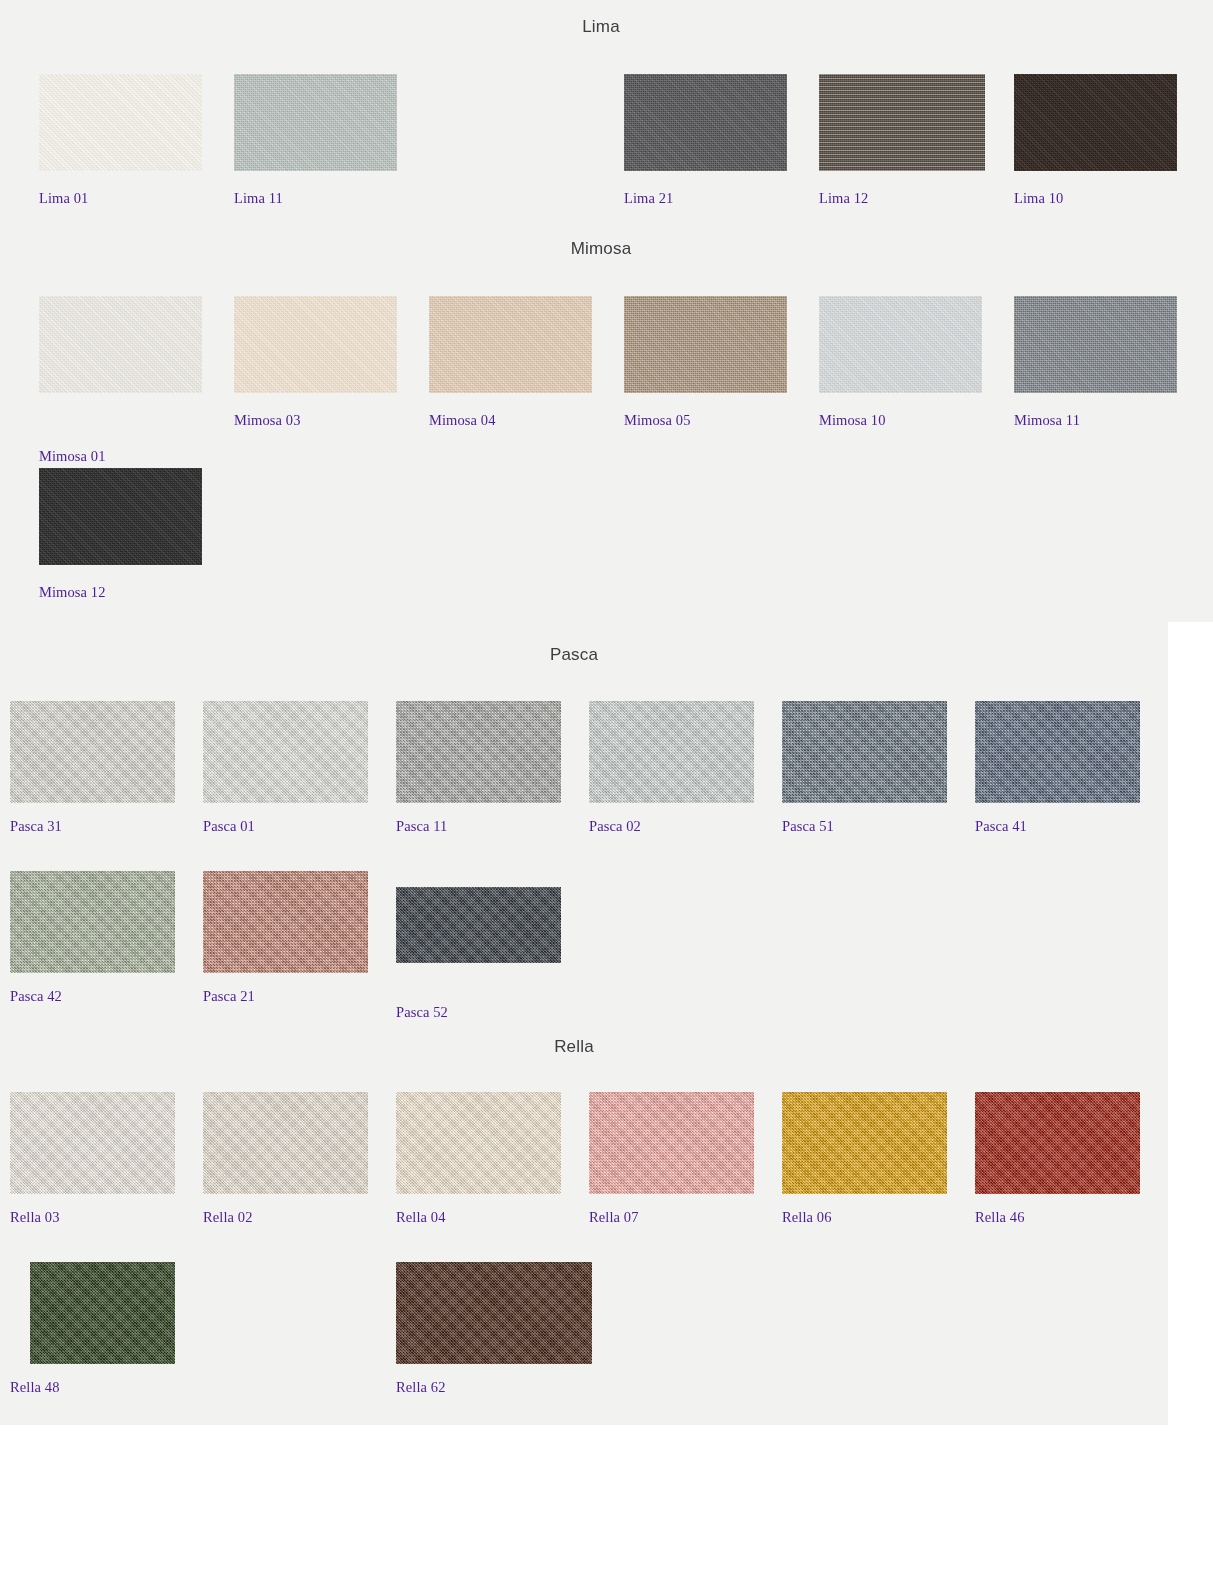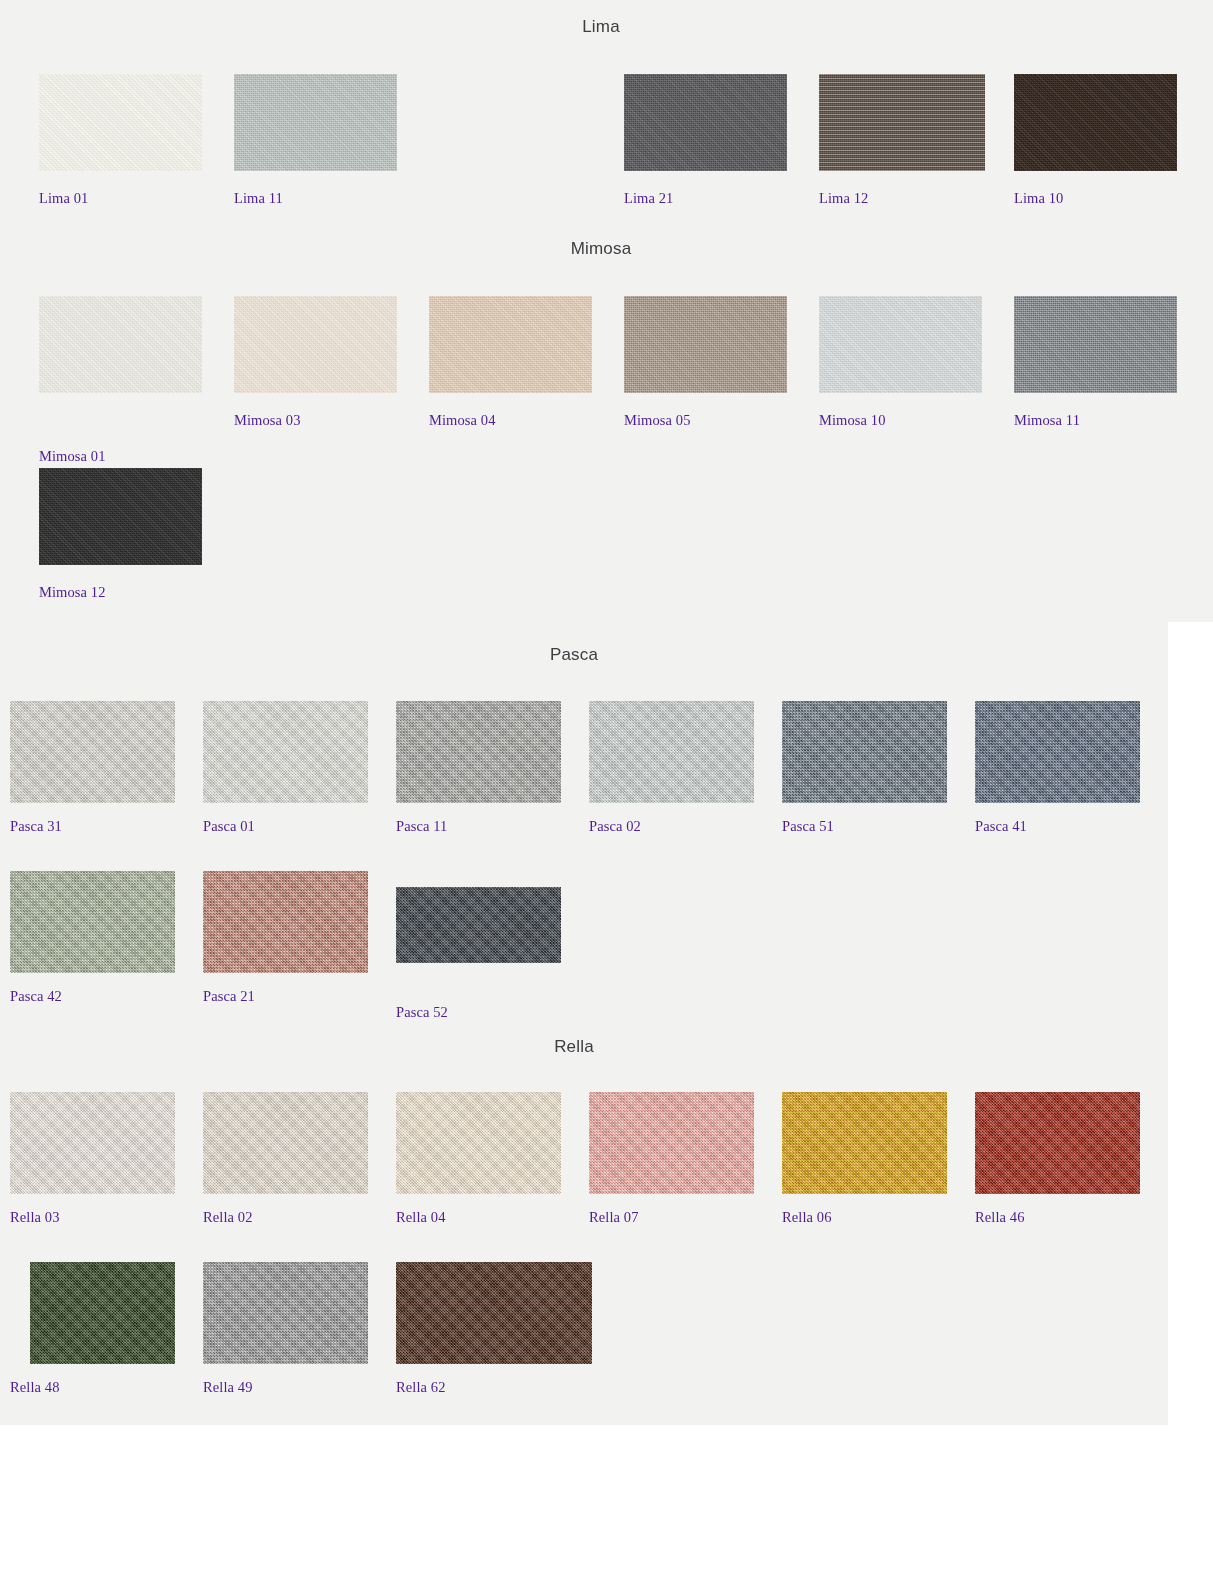--- a/index.html
+++ b/index.html
@@ -254,24 +254,20 @@
           <div class="swatch-label" style="top: 117px;">Rella 06</div>
         </div>
         <div class="swatch-cell tex-boucle" style="position: absolute; left: 965px; top: 0px; width: 165px; height: 102px;">
           <div class="swatch-img" style="background: rgb(158, 38, 22);"></div>
           <div class="swatch-label" style="top: 117px;">Rella 46</div>
         </div>
         <div class="swatch-cell tex-boucle" style="position: absolute; left: 0px; top: 170px; width: 165px; height: 102px; padding-left: 20px;">
           <div class="swatch-img" style="background: rgb(46, 66, 32);"></div>
           <div class="swatch-label" style="top: 117px;">Rella 48</div>
         </div>
-        <div class="swatch-cell tex-boucle" style="position: absolute; left: 193px; top: 170px; width: 165px; height: 102px;">
-          <div class="swatch-img" style="background: rgb(154, 154, 154);"></div>
-          <div class="swatch-label" style="top: 117px;">Rella 49</div>
-        </div>
         <div class="swatch-cell tex-boucle" style="position: absolute; left: 386px; top: 170px; width: 196px; height: 102px;">
           <div class="swatch-img" style="background: rgb(74, 42, 28);"></div>
           <div class="swatch-label" style="top: 117px;">Rella 62</div>
         </div>
       </div>
     </div>
 
 </div>
 
 </body></html>

